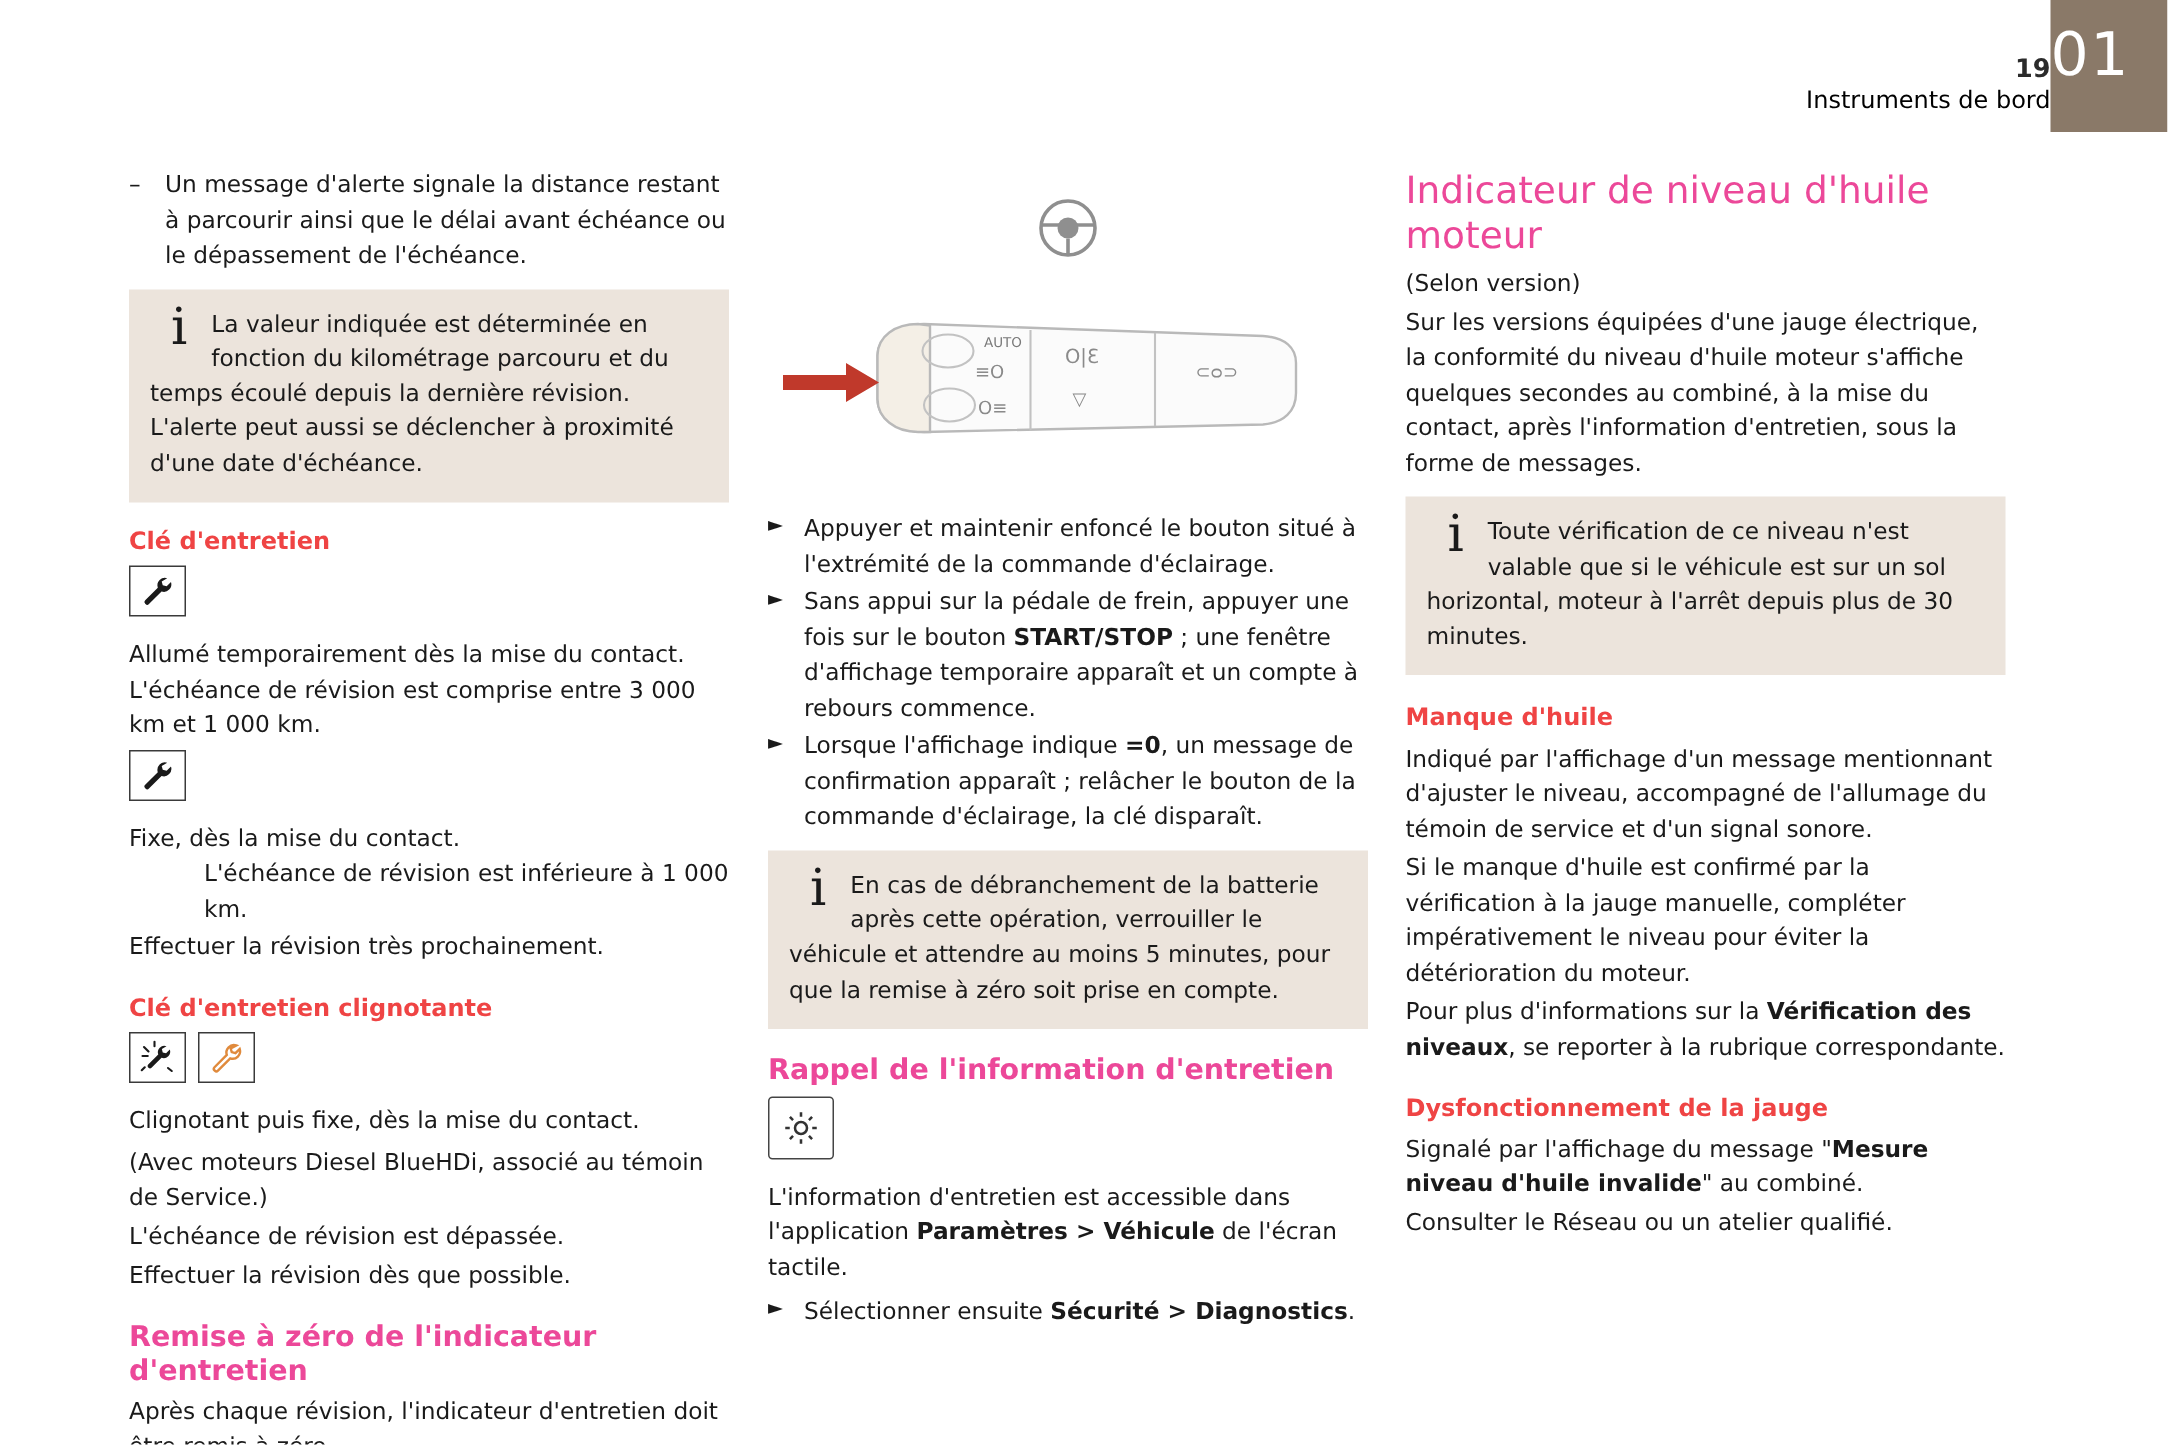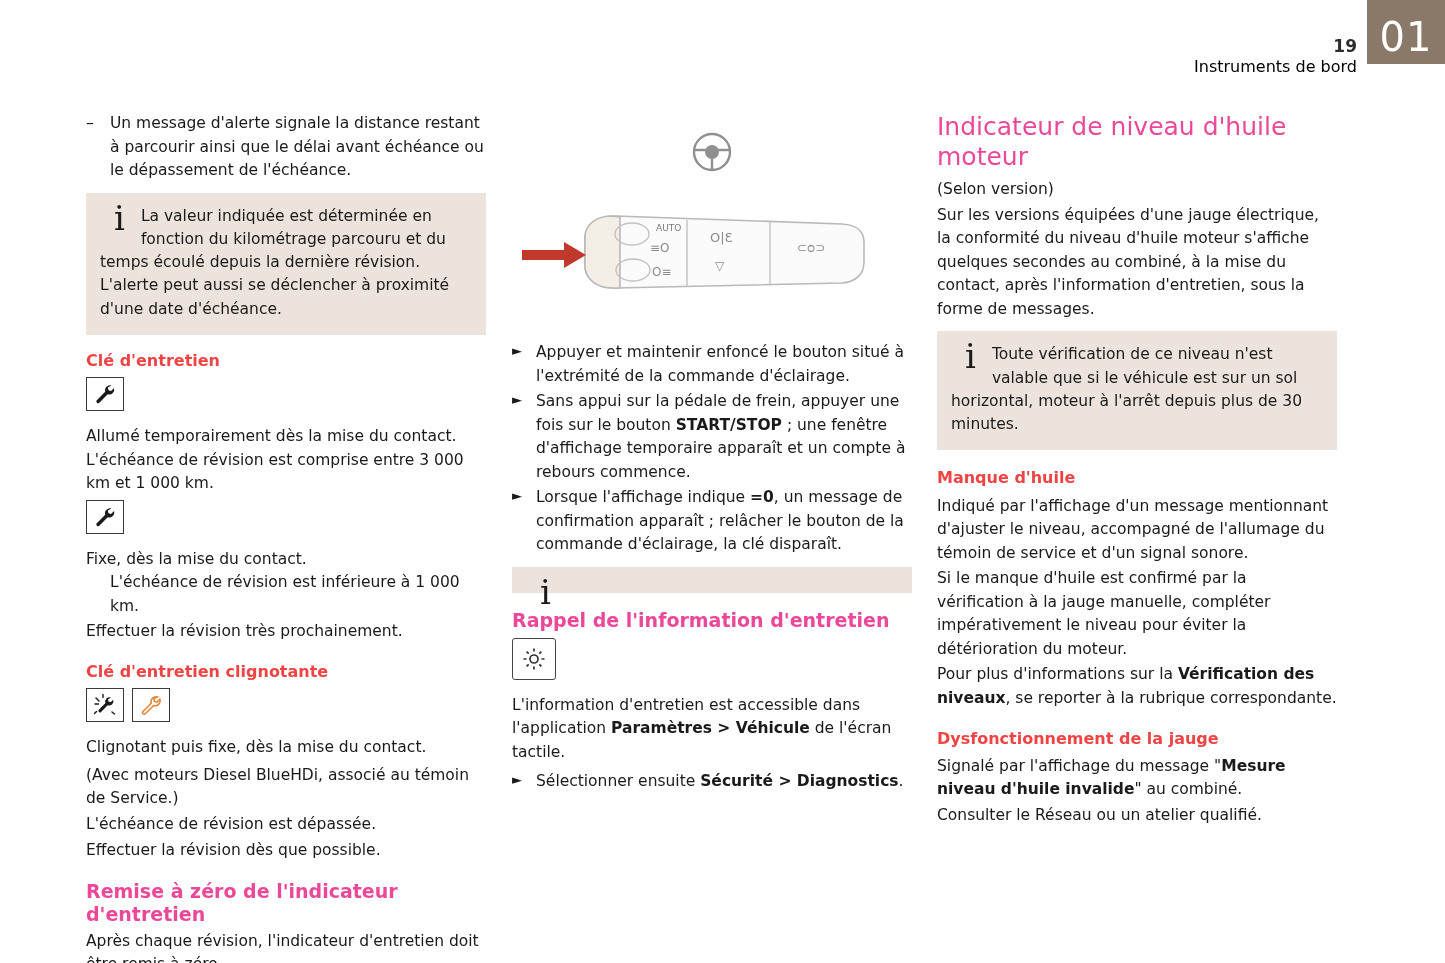--- a/index.html
+++ b/index.html
@@ -24,41 +24,40 @@
   .header {
     position: absolute;
     top: 0;
     right: 0;
     display: flex;
     align-items: flex-start;
   }
   .header-text {
     text-align: right;
     padding-top: 36px;
-    padding-right: 10px;
     line-height: 1.25;
   }
   .header-pagenum {
     font-size: 17px;
     font-weight: bold;
     color: #2b2b2b;
   }
   .header-section {
     font-size: 16px;
     color: #000000;
   }
   .chapter-tab {
     width: 78px;
-    height: 64px;
+    height: 88px;
     background: #8a7968;
     color: #ffffff;
     font-size: 40px;
     display: flex;
     align-items: flex-start;
-    justify-content: center;
+    justify-content: flex-start;
     padding-top: 14px;
     box-sizing: border-box;
     letter-spacing: 1px;
   }
 
   
   .col {
     position: absolute;
     top: 112px;
     font-size: 15.5px;
@@ -215,21 +214,21 @@
 
     <div class="icon-row">
       <div class="icon-box">
         <svg width="24" height="24" viewBox="0 0 24 24">
           <path d="M18.5 3.5a5 5 0 0 0-6.3 6.3L3.8 18.2a1.6 1.6 0 0 0 0 2.3l0.2 0.2a1.6 1.6 0 0 0 2.3 0l8.4-8.4a5 5 0 0 0 6.3-6.3l-2.9 2.9-2.6-0.7-0.7-2.6z" fill="#1a1a1a"></path>
         </svg>
       </div>
       <div class="icon-text">Fixe, dès la mise du contact.</div>
     </div>
 
-    <p style="margin-left:24px;margin-top:0;"><span>L'échéance de révision est inférieure à 1 000 km.</span></p>
+    <p style="margin-left:50px;margin-top:0;"><span>L'échéance de révision est inférieure à 1 000 km.</span></p>
     <p>Effectuer la révision très prochainement.</p>
 
     <h3>Clé d'entretien clignotante</h3>
 
     <div class="icon-row">
       <div class="icon-pair">
         <div class="icon-box">
           <svg width="26" height="26" viewBox="0 0 26 26">
             <path d="M19 5.5a4.3 4.3 0 0 0-5.5 5.5l-6.7 6.7a1.4 1.4 0 0 0 0 2l0.2 0.2a1.4 1.4 0 0 0 2 0l6.7-6.7a4.3 4.3 0 0 0 5.5-5.5l-2.5 2.5-2.2-0.6-0.6-2.2z" fill="#1a1a1a"></path>
             <g stroke="#1a1a1a" stroke-width="1.4" stroke-linecap="round">
@@ -319,20 +318,21 @@
       <span>Sans appui sur la pédale de frein, appuyer une fois sur le bouton </span><b>START/STOP</b><span> ; une fenêtre d'affichage temporaire apparaît et un compte à rebours commence.</span>
     </div>
 
     <div class="arrow-item">
       <span class="arrow">►</span>
       <span>Lorsque l'affichage indique </span><b>=0</b><span>, un message de confirmation apparaît ; relâcher le bouton de la commande d'éclairage, la clé disparaît.</span>
     </div>
 
     <div class="infobox">
       <span class="i-glyph">i</span>
+      <p>En cas de débranchement de la batterie après cette opération, verrouiller le véhicule et attendre au moins 5 minutes, pour que la remise à zéro soit prise en compte.</p>
     </div>
 
     <h2 style="font-size:19px;font-weight:bold;margin-top:16px;margin-bottom:6px;">Rappel de l'information d'entretien</h2>
 
     <div class="icon-row">
       <div class="gear-icon-box">
         <svg width="26" height="26" viewBox="0 0 26 26">
           <g fill="none" stroke="#333" stroke-width="1.7">
             <circle cx="13" cy="13" r="4"></circle>
             <path d="M13 2.5v3M13 20.5v3M2.5 13h3M20.5 13h3M5.6 5.6l2.1 2.1M18.3 18.3l2.1 2.1M20.4 5.6l-2.1 2.1M7.7 18.3l-2.1 2.1"></path>

